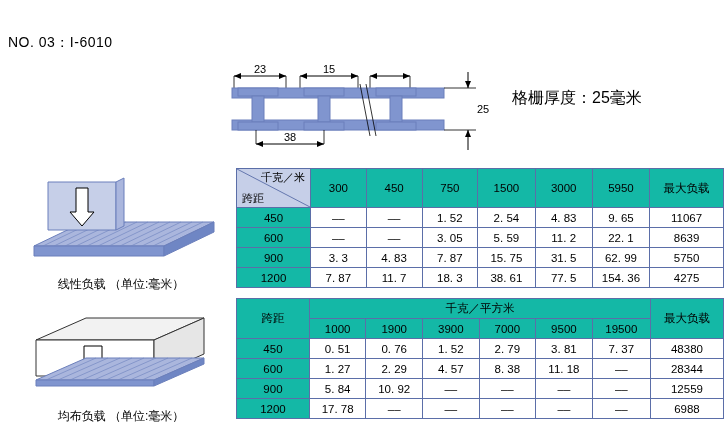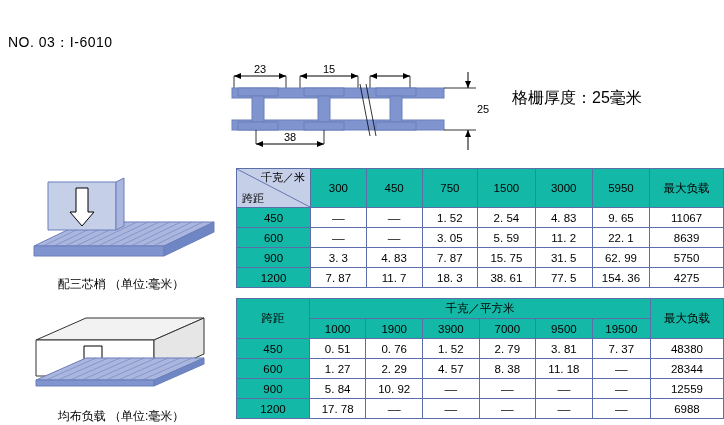--- a/index.html
+++ b/index.html
@@ -172,21 +172,21 @@
       <line x1="128" y1="70" x2="178" y2="46"></line>
       <line x1="139" y1="70" x2="189" y2="46"></line>
     </g>
 
     <polygon points="34,6 102,6 102,54 34,54" fill="#c6cfe8" stroke="#6b7fbb" stroke-width="1"></polygon>
     <polygon points="102,6 110,2 110,50 102,54" fill="#aab6dd" stroke="#6b7fbb" stroke-width="1"></polygon>
 
     <polygon points="62,12 74,12 74,36 80,36 68,50 56,36 62,36" fill="#ffffff" stroke="#000" stroke-width="1"></polygon>
   </svg>
 </div>
-<div class="abs illus-caption" id="linear-caption">配三芯梢 （单位:毫米）</div>
+<div class="abs illus-caption" id="linear-caption">线性负载 （单位:毫米）</div>
 
 <div class="abs" style="left:14px;top:306px;width:210px;height:96px;">
   <svg width="210" height="96" viewBox="0 0 210 96">
 
     <polygon points="22,34 140,34 190,12 72,12" fill="#f2f2f2" stroke="#333" stroke-width="1"></polygon>
     <polygon points="22,34 22,70 140,70 140,34" fill="#ffffff" stroke="#333" stroke-width="1"></polygon>
     <polygon points="140,34 140,70 190,48 190,12" fill="#e6e6e6" stroke="#333" stroke-width="1"></polygon>
 
     <polygon points="70,40 88,40 88,58 96,58 79,74 62,58 70,58" fill="#ffffff" stroke="#000" stroke-width="1"></polygon>
 

